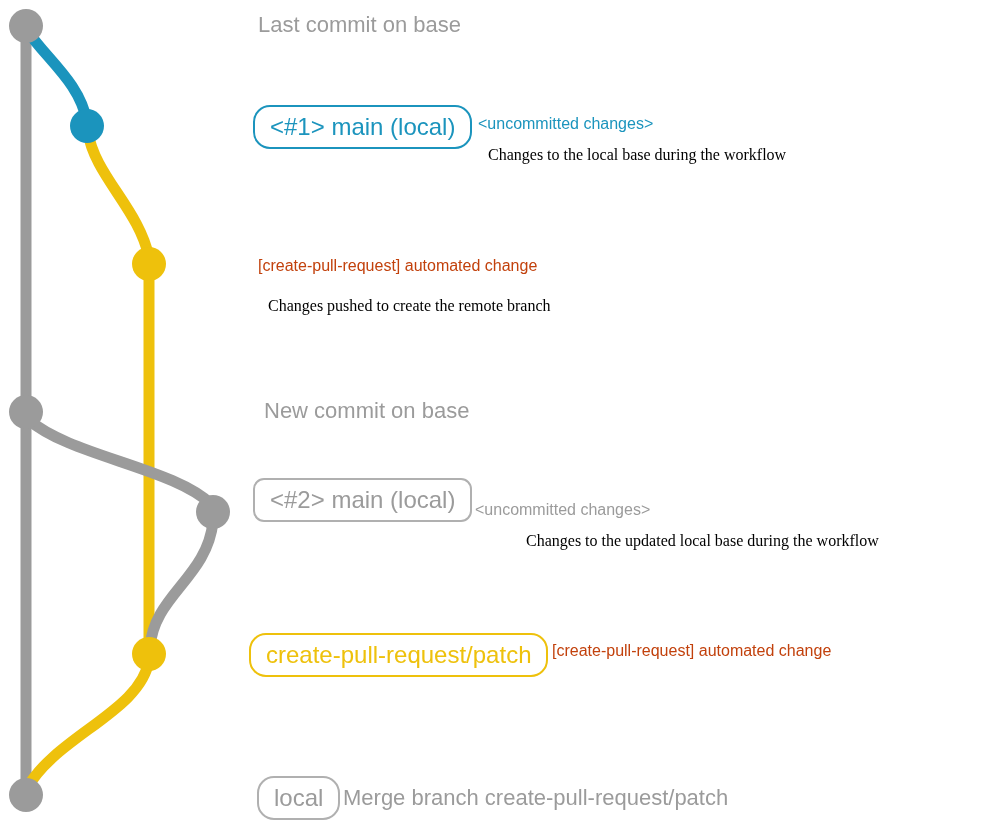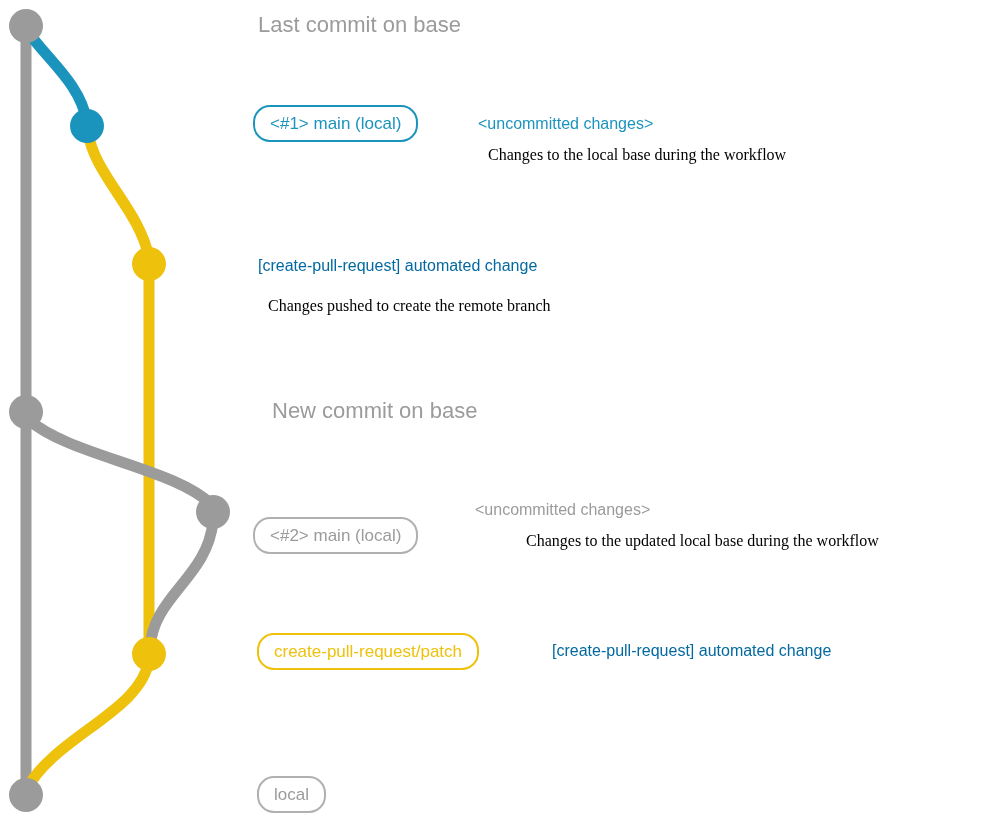--- a/index.html
+++ b/index.html
@@ -26,38 +26,38 @@
     white-space: nowrap;
   }
   .lbl {
     font-size: 22px;
     line-height: 1;
     color: #9b9b9b;
   }
   .badge {
     position: absolute;
     white-space: nowrap;
-    font-size: 17px;
+    font-size: 24px;
     line-height: 1;
     padding: 8px 15px;
     border: 2px solid;
     border-radius: 17px;
     background: #ffffff;
   }
   .badge.blue   { color: #1b94bd; border-color: #1b94bd; }
   .badge.gray   { color: #9b9b9b; border-color: #b0b0b0; }
   .badge.yellow { color: #eec10c; border-color: #eec10c; }
   .head {
     font-size: 16px;
     line-height: 1;
     font-weight: 400;
   }
   .head.blue   { color: #1b94bd; }
   .head.gray   { color: #9b9b9b; }
-  .head.yellow { color: #0369a1; }
+  .head.yellow { color: #c2410c; }
   .desc {
     font-family: "Liberation Serif", serif;
     font-size: 16px;
     line-height: 1;
     color: #000000;
     text-align: center;
   }
 </style>
 </head>
 <body>
@@ -90,24 +90,25 @@
 
   <div class="abs lbl" style="left:258px; top:14px;">Last commit on base</div>
 
   <div class="badge blue" style="left:253px; top:105px;">&lt;#1&gt; main (local)</div>
   <div class="abs head blue" style="left:478px; top:116px;">&lt;uncommitted changes&gt;</div>
   <div class="abs desc" style="left:488px; top:147px;">Changes to the local base during the workflow</div>
 
   <div class="abs head yellow" style="left:258px; top:258px;">[create-pull-request] automated change</div>
   <div class="abs desc" style="left:268px; top:290px;margin-top:8px;">Changes pushed to create the remote branch</div>
 
-  <div class="abs lbl" style="left:272px; top:400px;text-align:right;">New commit on base</div>
+  <div class="abs lbl" style="left:264px; top:400px;text-align:right;">New commit on base</div>
 
-  <div class="badge gray" style="left:253px; top:517px;">&lt;#2&gt; main (local)</div>
+  <div class="badge gray" style="left:253px; top:478px;border-radius:11px;">&lt;#2&gt; main (local)</div>
   <div class="abs head gray" style="left:475px; top:502px;">&lt;uncommitted changes&gt;</div>
   <div class="abs desc" style="left:487px; top:533px;margin-left:39px;">Changes to the updated local base during the workflow</div>
 
-  <div class="badge yellow" style="left:257px; top:633px;">create-pull-request/patch</div>
+  <div class="badge yellow" style="left:249px; top:633px;">create-pull-request/patch</div>
   <div class="abs head yellow" style="left:552px; top:643px;">[create-pull-request] automated change</div>
 
   <div class="badge gray" style="left:257px; top:776px;">local</div>
+  <div class="abs lbl" style="left:343px; top:787px;">Merge branch create-pull-request/patch</div>
 
 </div>
 
 </body></html>

